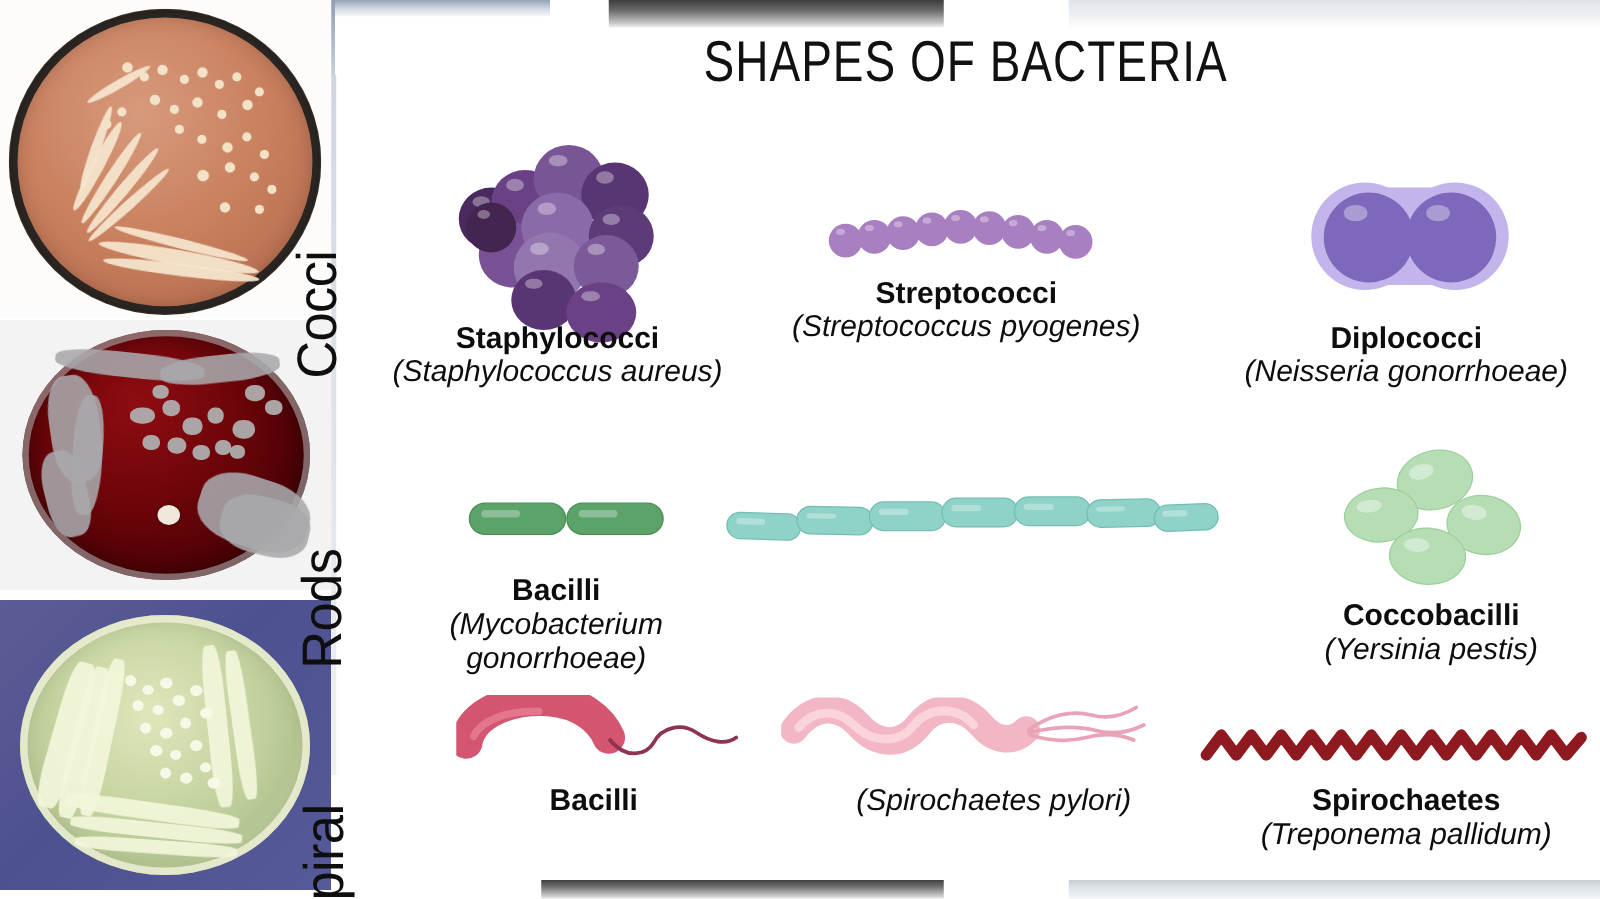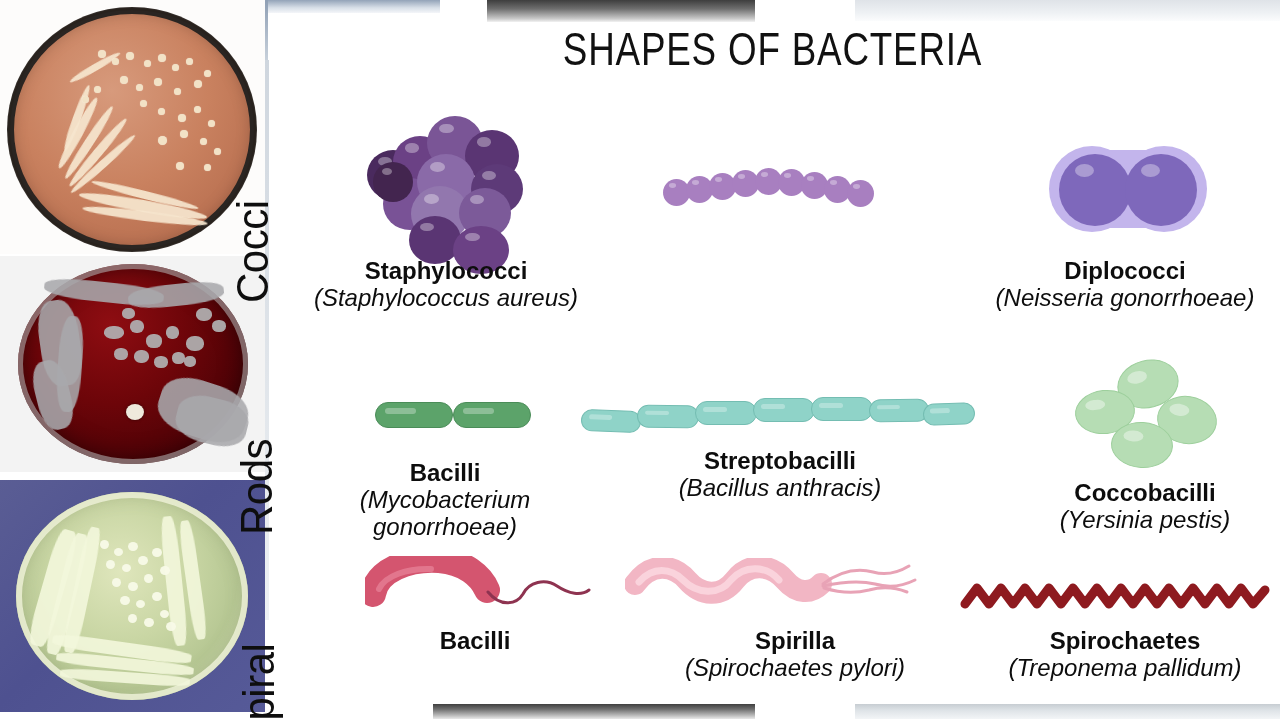--- a/index.html
+++ b/index.html
@@ -355,20 +355,24 @@
       <div class="sphere" style="left:0px;top:15px;width:27px;height:27px;background:#a87fc0;"></div>
       <div class="sphere" style="left:23px;top:12px;width:27px;height:27px;background:#a87fc0;"></div>
       <div class="sphere" style="left:46px;top:9px;width:27px;height:27px;background:#a87fc0;"></div>
       <div class="sphere" style="left:69px;top:6px;width:27px;height:27px;background:#a87fc0;"></div>
       <div class="sphere" style="left:92px;top:4px;width:27px;height:27px;background:#a87fc0;"></div>
       <div class="sphere" style="left:115px;top:5px;width:27px;height:27px;background:#a87fc0;"></div>
       <div class="sphere" style="left:138px;top:8px;width:27px;height:27px;background:#a87fc0;"></div>
       <div class="sphere" style="left:161px;top:12px;width:27px;height:27px;background:#a87fc0;"></div>
       <div class="sphere" style="left:184px;top:16px;width:27px;height:27px;background:#a87fc0;"></div>
     </div>
+    <div class="caption" style="left:358px;top:222px;width:300px;">
+      <div class="cap-name">Streptococci</div>
+      <div class="cap-species">(Streptococcus pyogenes)</div>
+    </div>
 
     <div class="shape" id="diplo" style="left:790px;top:150px;width:146px;height:80px;">
       <div id="diplo-halo"></div>
       <div class="sphere" style="left:4px;top:4px;width:72px;height:72px;background:#7e68bb;"></div>
       <div class="sphere" style="left:70px;top:4px;width:72px;height:72px;background:#7e68bb;"></div>
     </div>
     <div class="caption" style="left:700px;top:258px;width:320px;">
       <div class="cap-name">Diplococci</div>
       <div class="cap-species">(Neisseria gonorrhoeae)</div>
     </div>
@@ -384,24 +388,20 @@
 
     <div class="shape" id="streptobacilli" style="left:316px;top:392px;width:394px;height:36px;">
       <div class="rod" style="left:0px;top:18px;width:60px;height:22px;background:#8fd3c8;border:1px solid #74bdb2;box-sizing:border-box;transform:rotate(2deg);"></div>
       <div class="rod" style="left:56px;top:13px;width:62px;height:23px;background:#8fd3c8;border:1px solid #74bdb2;box-sizing:border-box;transform:rotate(1deg);"></div>
       <div class="rod" style="left:114px;top:9px;width:62px;height:24px;background:#8fd3c8;border:1px solid #74bdb2;box-sizing:border-box;"></div>
       <div class="rod" style="left:172px;top:6px;width:62px;height:24px;background:#8fd3c8;border:1px solid #74bdb2;box-sizing:border-box;"></div>
       <div class="rod" style="left:230px;top:5px;width:62px;height:24px;background:#8fd3c8;border:1px solid #74bdb2;box-sizing:border-box;"></div>
       <div class="rod" style="left:288px;top:7px;width:60px;height:23px;background:#8fd3c8;border:1px solid #74bdb2;box-sizing:border-box;transform:rotate(-1deg);"></div>
       <div class="rod" style="left:342px;top:11px;width:52px;height:22px;background:#8fd3c8;border:1px solid #74bdb2;box-sizing:border-box;transform:rotate(-2deg);"></div>
     </div>
-    <div class="caption" style="left:360px;top:448px;width:310px;">
-      <div class="cap-name">Streptobacilli</div>
-      <div class="cap-species">(Bacillus anthracis)</div>
-    </div>
 
     <div class="shape" id="coccobacilli" style="left:810px;top:360px;width:160px;height:120px;">
       <div class="bean" style="left:42px;top:0px;width:62px;height:48px;background:#b6ddb4;border:1px solid #9dcf9c;box-sizing:border-box;transform:rotate(-14deg);"></div>
       <div class="bean" style="left:0px;top:30px;width:60px;height:44px;background:#b6ddb4;border:1px solid #9dcf9c;box-sizing:border-box;transform:rotate(-6deg);"></div>
       <div class="bean" style="left:82px;top:36px;width:60px;height:48px;background:#b6ddb4;border:1px solid #9dcf9c;box-sizing:border-box;transform:rotate(8deg);"></div>
       <div class="bean" style="left:36px;top:62px;width:62px;height:46px;background:#b6ddb4;border:1px solid #9dcf9c;box-sizing:border-box;transform:rotate(3deg);"></div>
     </div>
     <div class="caption" style="left:720px;top:480px;width:320px;">
       <div class="cap-name">Coccobacilli</div>
       <div class="cap-species">(Yersinia pestis)</div>
@@ -421,21 +421,20 @@
     <div class="shape" id="spirilla" style="left:360px;top:558px;width:300px;height:60px;">
       <svg width="300" height="60" viewBox="0 0 300 60">
         <path d="M10,26 C26,4 48,6 62,22 C76,38 96,40 110,22 C124,4 146,6 160,22 C172,36 186,36 196,26" stroke="#f2b6c4" stroke-width="22" fill="none" stroke-linecap="round"></path>
         <path d="M14,24 C28,8 46,10 58,22 C72,36 94,38 106,22 C120,6 142,8 154,22" stroke="#fad3dc" stroke-width="7" fill="none" stroke-linecap="round"></path>
         <path d="M198,26 C214,14 232,10 248,14 C262,18 274,14 284,8" stroke="#e8a3b6" stroke-width="3" fill="none" stroke-linecap="round"></path>
         <path d="M198,28 C216,24 234,22 250,26 C264,30 278,28 290,22" stroke="#e8a3b6" stroke-width="3" fill="none" stroke-linecap="round"></path>
         <path d="M199,30 C212,34 228,36 244,32 C258,28 272,30 282,34" stroke="#e8a3b6" stroke-width="3" fill="none" stroke-linecap="round"></path>
       </svg>
     </div>
     <div class="caption" style="left:380px;top:628px;width:300px;">
-      <div class="cap-name">Spirilla</div>
       <div class="cap-species">(Spirochaetes pylori)</div>
     </div>
 
     <div class="shape" id="spirochaetes" style="left:694px;top:578px;width:322px;height:40px;">
       <svg width="322" height="40" viewBox="0 0 322 40">
         <path d="M6,26 L18,10 L30,26 L42,10 L54,26 L66,10 L78,26 L90,10 L102,26 L114,10 L126,26
                  L138,10 L150,26 L162,10 L174,26 L186,10 L198,26 L210,10 L222,26 L234,10
                  L246,26 L258,10 L270,26 L282,10 L294,26 L306,12" stroke="#8e1a1f" stroke-width="9" fill="none" stroke-linecap="round" stroke-linejoin="round"></path>
       </svg>
     </div>

